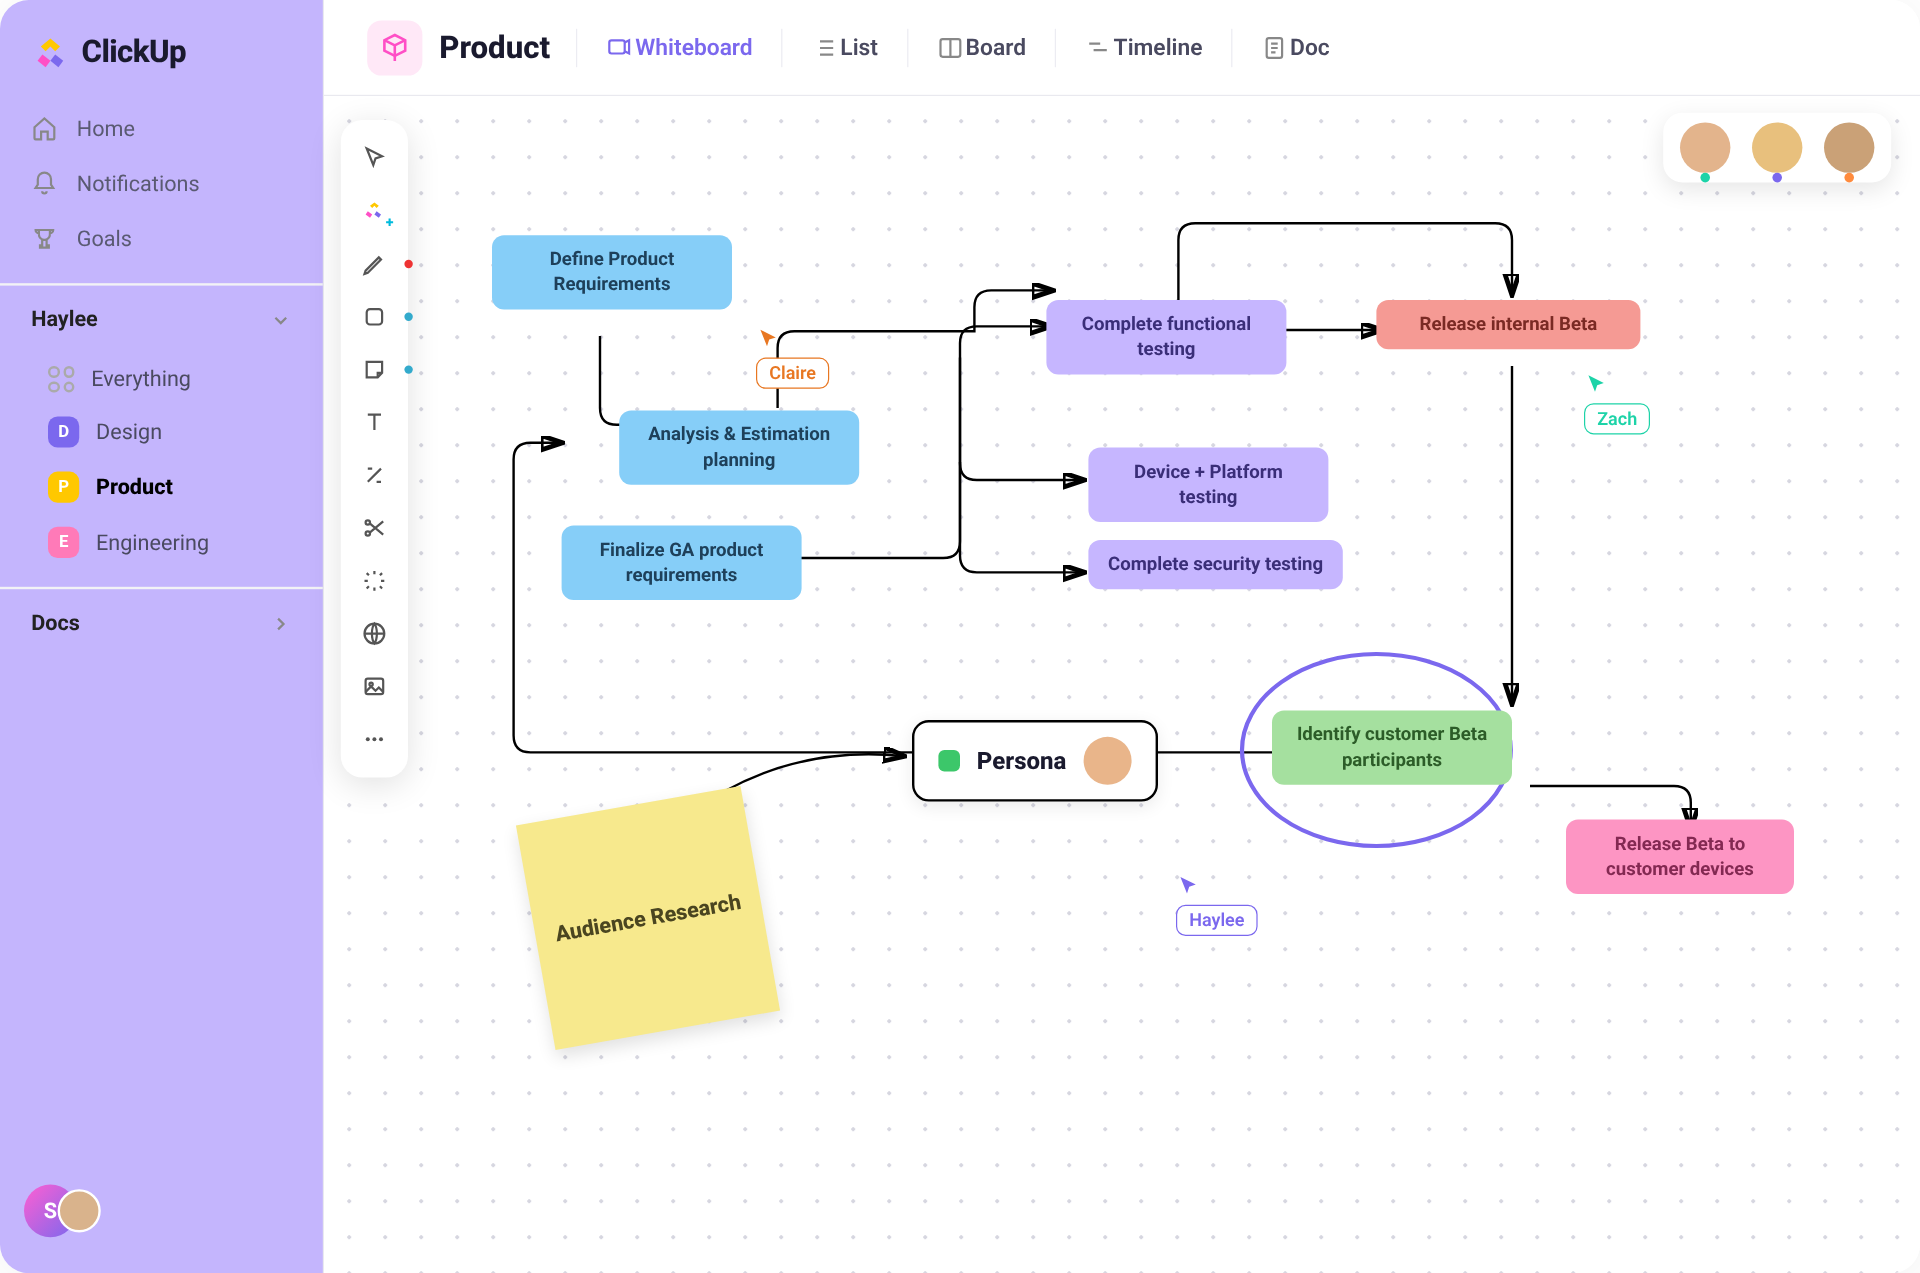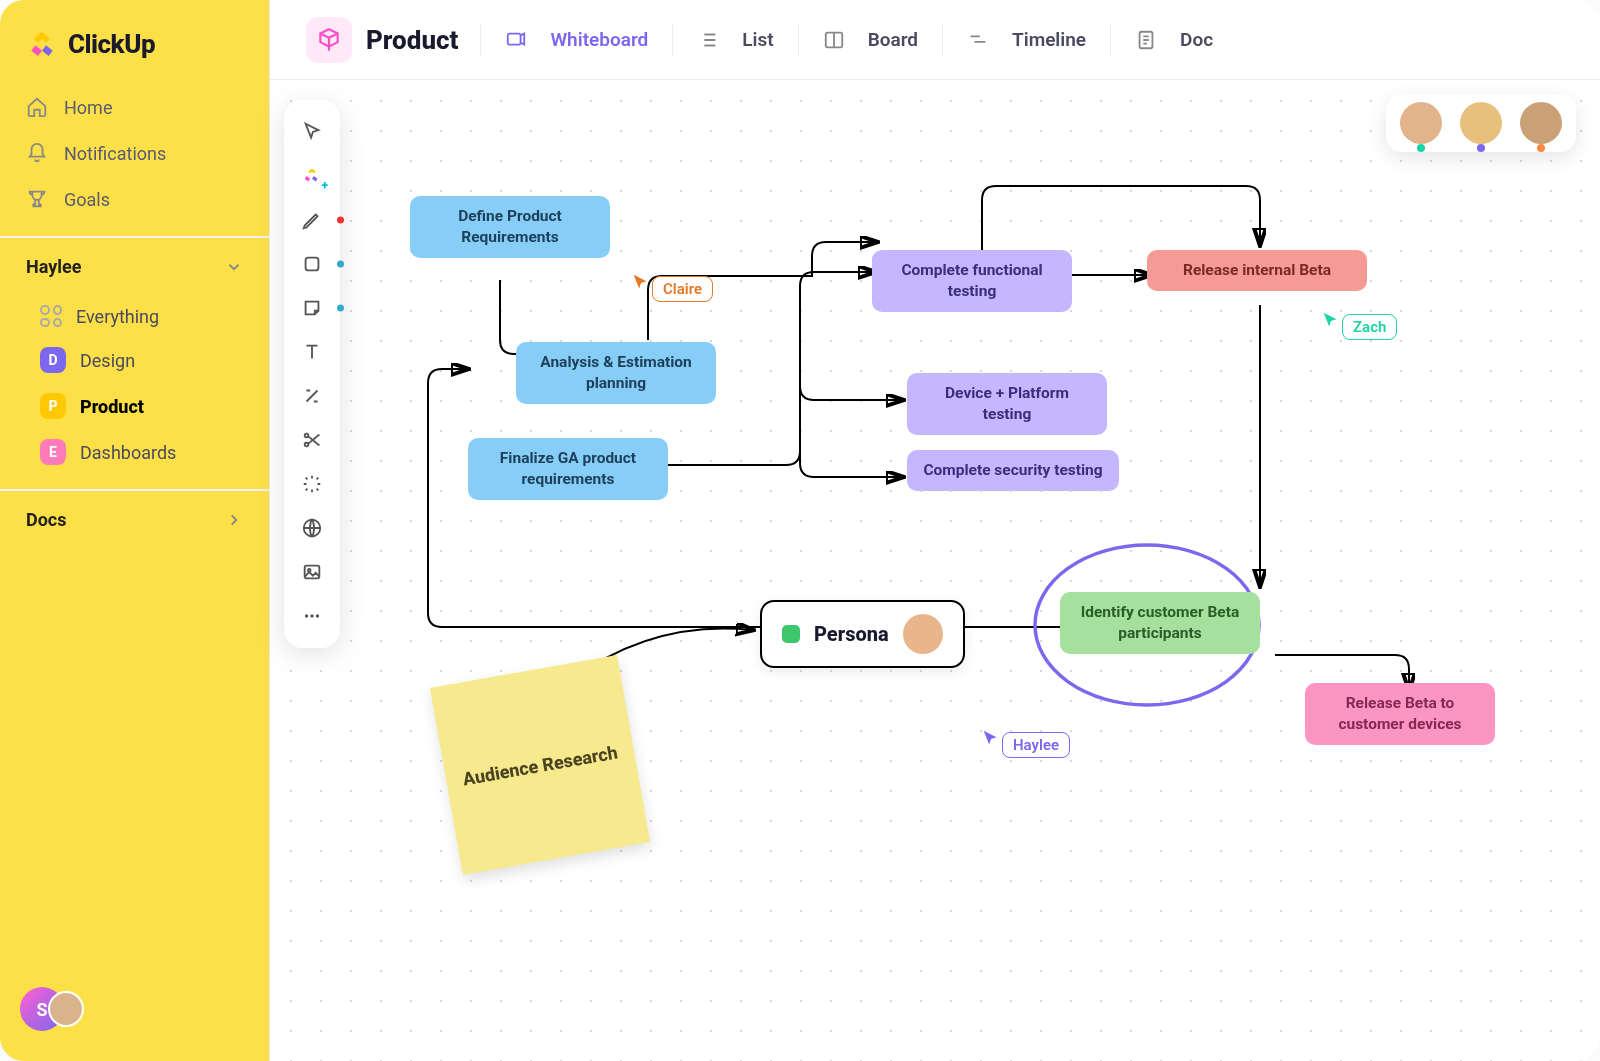--- a/index.html
+++ b/index.html
@@ -1,21 +1,21 @@
 <!DOCTYPE html>
 <html><head>
 <meta charset="utf-8">
 <style>
   :root { --bg:#fff; --border:#e9e9ef; --text:#1a1a2e; --muted:#6e6d85; --accent:#7b68ee; }
   * { box-sizing:border-box; }
   body { margin:0; font-family:-apple-system,BlinkMacSystemFont,"Segoe UI",Roboto,sans-serif; background:#fff; color:var(--text); width:1600px; height:1061px; overflow:hidden; position:relative; border-radius:24px; box-shadow:0 4px 40px rgba(0,0,0,.06); }
   .app { display:flex; height:100%; }
 
   
-  .sidebar { width:270px; background:#fde047; border-right:1px solid var(--border); display:flex; flex-direction:column; padding-top:28px; }
+  .sidebar { width:270px; background:#c4b5fd; border-right:1px solid var(--border); display:flex; flex-direction:column; padding-top:28px; }
   .logo-row { display:flex; align-items:center; gap:10px; padding:0 26px 24px; }
   .logo-text { font-size:26px; font-weight:800; letter-spacing:-.5px; }
   .nav-item { display:flex; align-items:center; gap:16px; padding:12px 26px; color:#5a5a72; font-size:18px; cursor:pointer; }
   .nav-item svg { width:22px; height:22px; }
   .section { border-top:2px solid #f2f2f6; margin-top:14px; }
   .section-head { display:flex; align-items:center; justify-content:space-between; padding:18px 26px; font-weight:700; font-size:18px; cursor:pointer; color:#222; }
   .space-item { display:flex; align-items:center; gap:14px; padding:10px 40px; font-size:18px; color:#4a4a60; cursor:pointer; }
   .space-badge { width:26px; height:26px; border-radius:8px; display:flex; align-items:center; justify-content:center; color:#fff; font-weight:700; font-size:14px; }
   .everything-ic { width:22px; height:22px; display:grid; grid-template-columns:1fr 1fr; gap:3px; }
   .everything-ic span { border:2px solid #aaa; border-radius:50%; }
@@ -23,21 +23,21 @@
   .user-corner { margin-top:auto; padding:30px 20px; position:relative; }
   .user-corner .stack { width:44px; height:44px; border-radius:50%; background:linear-gradient(135deg,#ff5fd2,#7b68ee); display:flex; align-items:center; justify-content:center; color:#fff; font-weight:700; font-size:18px; position:relative; }
   .user-corner .stack .face { position:absolute; left:28px; width:36px; height:36px; border-radius:50%; background:#d9b38c; border:2px solid #fff; }
 
   
   .main { flex:1; display:flex; flex-direction:column; background:#fff; }
   .topbar { display:flex; align-items:center; gap:22px; height:80px; padding:0 36px; border-bottom:1px solid var(--border); }
   .space-title { display:flex; align-items:center; gap:14px; font-size:26px; font-weight:800; }
   .space-title .cube { width:46px; height:46px; border-radius:12px; background:#ffe8f7; display:flex; align-items:center; justify-content:center; }
   .vdiv { width:1px; height:32px; background:#ececf2; }
-  .view-tab { display:flex; align-items:center; gap:23px; font-size:19px; font-weight:600; color:#4a4a60; cursor:pointer; padding:0 2px; }
+  .view-tab { display:flex; align-items:center; gap:2px; font-size:19px; font-weight:600; color:#4a4a60; cursor:pointer; padding:0 2px; }
   .view-tab.active { color:#7b68ee; }
   .view-tab svg { width:22px; height:22px; }
 
   .canvas-wrap { flex:1; position:relative; background-image:radial-gradient(#d6d6e0 1.5px, transparent 1.5px); background-size:30px 30px; background-position:6px 6px; }
 
   
   .toolbar { position:absolute; left:14px; top:20px; background:#fff; border-radius:18px; box-shadow:0 6px 28px rgba(0,0,0,.12); padding:12px 0; display:flex; flex-direction:column; gap:4px; align-items:center; width:56px; }
   .tool { width:40px; height:40px; border-radius:10px; display:flex; align-items:center; justify-content:center; color:#4a4a60; cursor:pointer; position:relative; }
   .tool svg { width:22px; height:22px; }
   .tool .dot { position:absolute; right:-12px; top:50%; transform:translateY(-50%); width:7px; height:7px; border-radius:50%; }
@@ -52,21 +52,21 @@
 
   
   .persona { position:absolute; background:#fff; border:2px solid #000; border-radius:14px; padding:12px 20px; display:flex; align-items:center; gap:14px; font-weight:800; font-size:20px; box-shadow:0 4px 14px rgba(0,0,0,.08); }
   .persona .sq { width:18px; height:18px; border-radius:5px; background:#3cc76a; }
   .persona .face { width:40px; height:40px; border-radius:50%; background:#e9b58a; }
 
   
   .sticky { position:absolute; width:190px; height:190px; background:#f7e98d; transform:rotate(-10deg); box-shadow:0 6px 14px rgba(0,0,0,.12); display:flex; align-items:center; justify-content:center; font-weight:800; font-size:18px; text-align:center; color:#4a4520; }
 
   
-  .cursor-chip { position:absolute; display:flex; flex-direction:row; align-items:flex-start; pointer-events:none; }
+  .cursor-chip { position:absolute; display:flex; flex-direction:column; align-items:flex-start; pointer-events:none; }
   .cursor-chip svg { width:22px; height:22px; }
   .cursor-chip .tag { margin-top:4px; padding:3px 10px; border-radius:8px; font-size:15px; font-weight:600; border:1.5px solid; background:#fff; }
 
   
   .avatars { position:absolute; right:24px; top:14px; background:#fff; border-radius:16px; box-shadow:0 6px 20px rgba(0,0,0,.1); padding:8px 14px; display:flex; gap:18px; }
   .av { width:42px; height:42px; border-radius:50%; position:relative; background:#e3b48c; }
   .av .pd { position:absolute; bottom:-8px; left:50%; transform:translateX(-50%); width:8px; height:8px; border-radius:50%; }
 
   svg.edge { position:absolute; left:0; top:0; width:100%; height:100%; pointer-events:none; overflow:visible; }
   svg.edge path { stroke:#000; stroke-width:2; fill:none; }
@@ -129,21 +129,21 @@
       <div class="space-item active">
         <div class="space-badge" style="background:#ffc800">
             <span>P</span>
           </div>
         <span>Product</span>
       </div>
       <div class="space-item">
         <div class="space-badge" style="background:#ff7ab8">
             <span>E</span>
           </div>
-        <span>Dashboards</span>
+        <span>Engineering</span>
       </div>
     </div>
 
     <div class="section">
       <div class="section-head">
         <span>Docs</span>
         <svg width="18" height="18" viewBox="0 0 24 24" fill="none" stroke="#888" stroke-width="2.5">
             <path d="M9 6l6 6-6 6"></path>
           </svg>
       </div>

